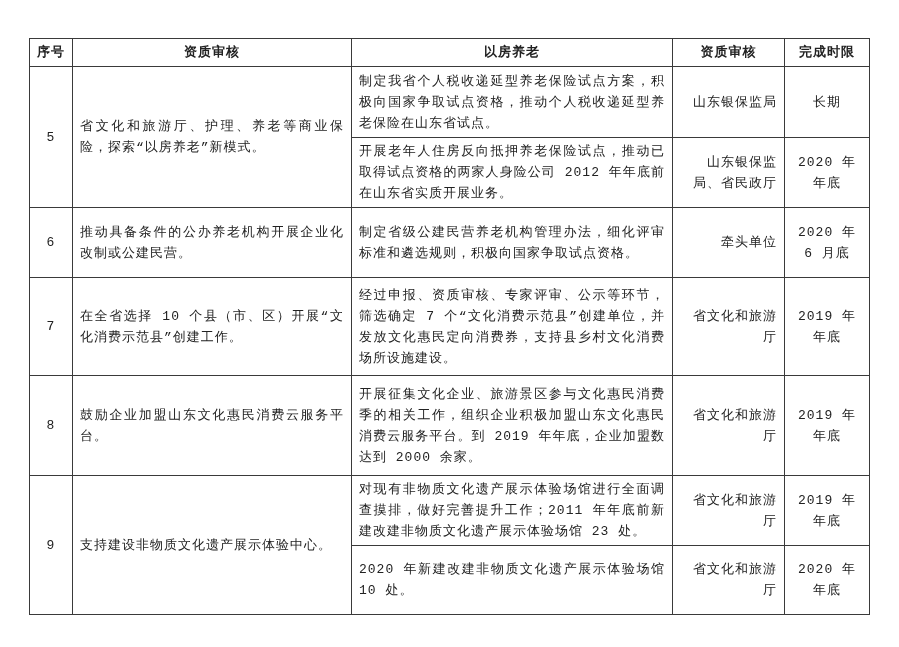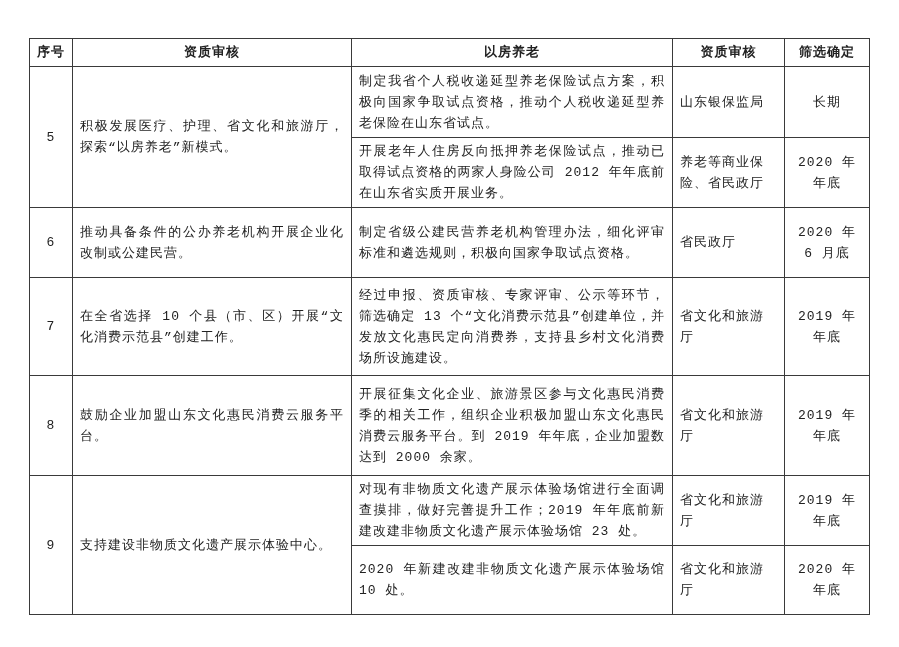--- a/index.html
+++ b/index.html
@@ -6,85 +6,85 @@
   body { width: 899px; height: 647px; position: relative; overflow: hidden;
          font-family: "DejaVu Serif", "Liberation Serif", serif; color: #222; }
   table.main { position: absolute; left: 29px; top: 38px; border-collapse: collapse;
                table-layout: fixed; width: 840px; }
   table.main td, table.main th { border: 1.5px solid #3a3a3a; font-size: 13px; line-height: 21px;
                padding: 3px 7px; vertical-align: middle; letter-spacing: 1px; font-family: Liberation Mono, monospace; }
   table.main th { font-weight: bold; text-align: center; height: 27px; padding: 0 4px; }
   td.num { text-align: center; padding: 0; }
   td.center { text-align: center; padding: 0 2px; letter-spacing: 0.5px; border-radius: 25px; }
   td.task, td.measure { text-align: justify; }
-  td.unit { padding: 3px 7px; }
+  td.unit { padding: 3px 7px; text-align: right; }
 </style>
 </head>
 <body>
 
 <table class="main">
   <colgroup>
     <col style="width:43px">
       <col style="width:279px">
       <col style="width:321px">
       <col style="width:112px">
       <col style="width:85px">
   </colgroup>
   <thead>
     <tr>
       <th>序号</th>
       <th>资质审核</th>
       <th>以房养老</th>
       <th>资质审核</th>
-      <th>筛选确定</th>
+      <th>完成时限</th>
     </tr>
   </thead>
   <tbody>
 
     <tr style="height:71px">
       <td class="num" rowspan="2">5</td>
-      <td class="task" rowspan="2">积极发展医疗、护理、省文化和旅游厅，探索“以房养老”新模式。</td>
+      <td class="task" rowspan="2">省文化和旅游厅、护理、养老等商业保险，探索“以房养老”新模式。</td>
       <td class="measure">制定我省个人税收递延型养老保险试点方案，积极向国家争取试点资格，推动个人税收递延型养老保险在山东省试点。</td>
       <td class="unit">山东银保监局</td>
       <td class="center">长期</td>
     </tr>
     <tr style="height:70px">
       <td class="measure">开展老年人住房反向抵押养老保险试点，推动已取得试点资格的两家人身险公司 2012 年年底前在山东省实质开展业务。</td>
-      <td class="unit">养老等商业保险、省民政厅</td>
+      <td class="unit">山东银保监局、省民政厅</td>
       <td class="center">2020 年年底</td>
     </tr>
 
     <tr style="height:70px">
       <td class="num">6</td>
       <td class="task">推动具备条件的公办养老机构开展企业化改制或公建民营。</td>
       <td class="measure">制定省级公建民营养老机构管理办法，细化评审标准和遴选规则，积极向国家争取试点资格。</td>
-      <td class="unit">省民政厅</td>
+      <td class="unit">牵头单位</td>
       <td class="center">2020 年 6 月底</td>
     </tr>
 
     <tr style="height:98px">
       <td class="num">7</td>
       <td class="task">在全省选择 10 个县（市、区）开展“文化消费示范县”创建工作。</td>
-      <td class="measure">经过申报、资质审核、专家评审、公示等环节，筛选确定 13 个“文化消费示范县”创建单位，并发放文化惠民定向消费券，支持县乡村文化消费场所设施建设。</td>
+      <td class="measure">经过申报、资质审核、专家评审、公示等环节，筛选确定 7 个“文化消费示范县”创建单位，并发放文化惠民定向消费券，支持县乡村文化消费场所设施建设。</td>
       <td class="unit">省文化和旅游厅</td>
       <td class="center">2019 年年底</td>
     </tr>
 
     <tr style="height:100px">
       <td class="num">8</td>
       <td class="task">鼓励企业加盟山东文化惠民消费云服务平台。</td>
       <td class="measure">开展征集文化企业、旅游景区参与文化惠民消费季的相关工作，组织企业积极加盟山东文化惠民消费云服务平台。到 2019 年年底，企业加盟数达到 2000 余家。</td>
       <td class="unit">省文化和旅游厅</td>
       <td class="center">2019 年年底</td>
     </tr>
 
     <tr style="height:68px">
       <td class="num" rowspan="2">9</td>
       <td class="task" rowspan="2">支持建设非物质文化遗产展示体验中心。</td>
-      <td class="measure">对现有非物质文化遗产展示体验场馆进行全面调查摸排，做好完善提升工作；2019 年年底前新建改建非物质文化遗产展示体验场馆 23 处。</td>
+      <td class="measure">对现有非物质文化遗产展示体验场馆进行全面调查摸排，做好完善提升工作；2011 年年底前新建改建非物质文化遗产展示体验场馆 23 处。</td>
       <td class="unit">省文化和旅游厅</td>
       <td class="center">2019 年年底</td>
     </tr>
     <tr style="height:69px">
       <td class="measure">2020 年新建改建非物质文化遗产展示体验场馆 10 处。</td>
       <td class="unit">省文化和旅游厅</td>
       <td class="center">2020 年年底</td>
     </tr>
   </tbody>
 </table>

